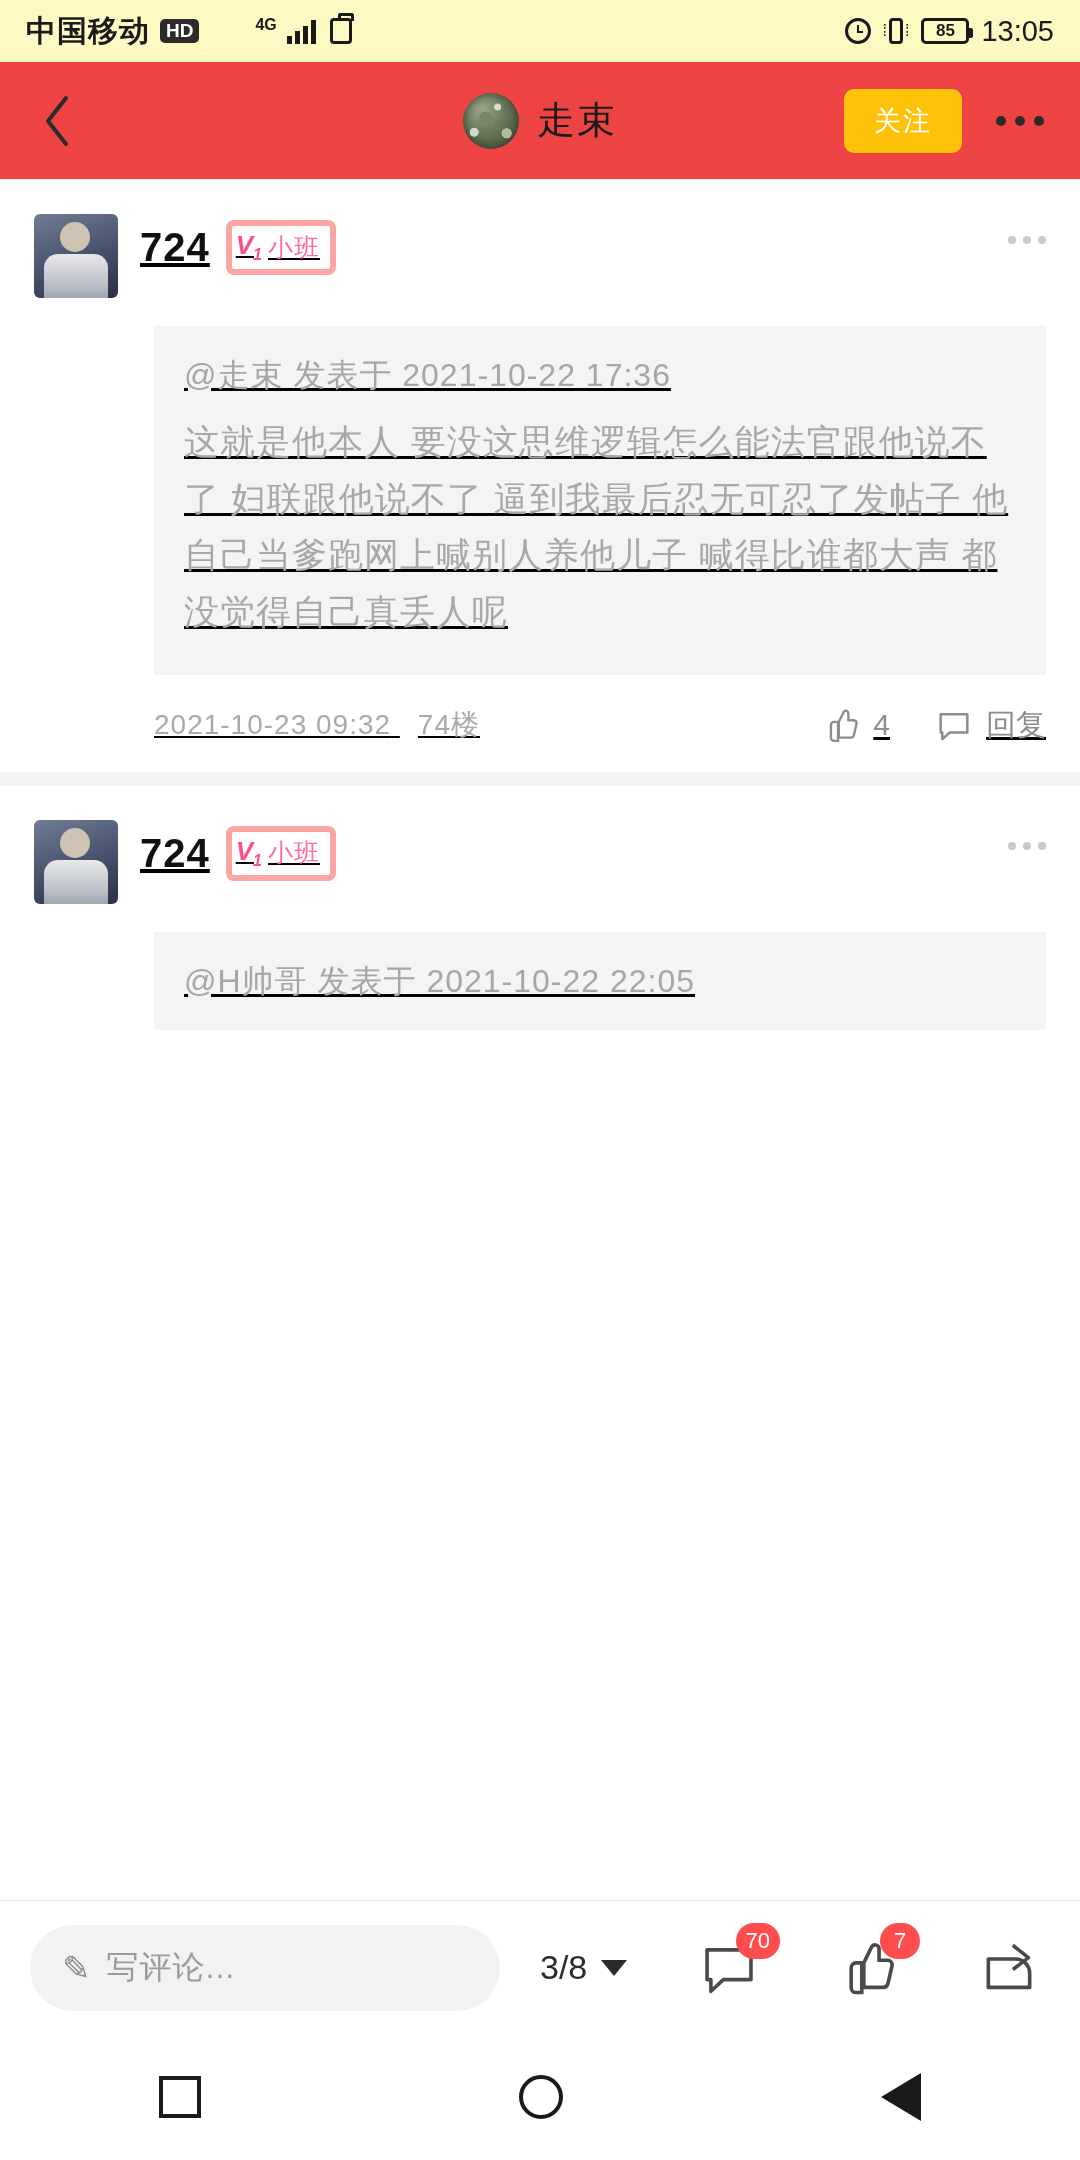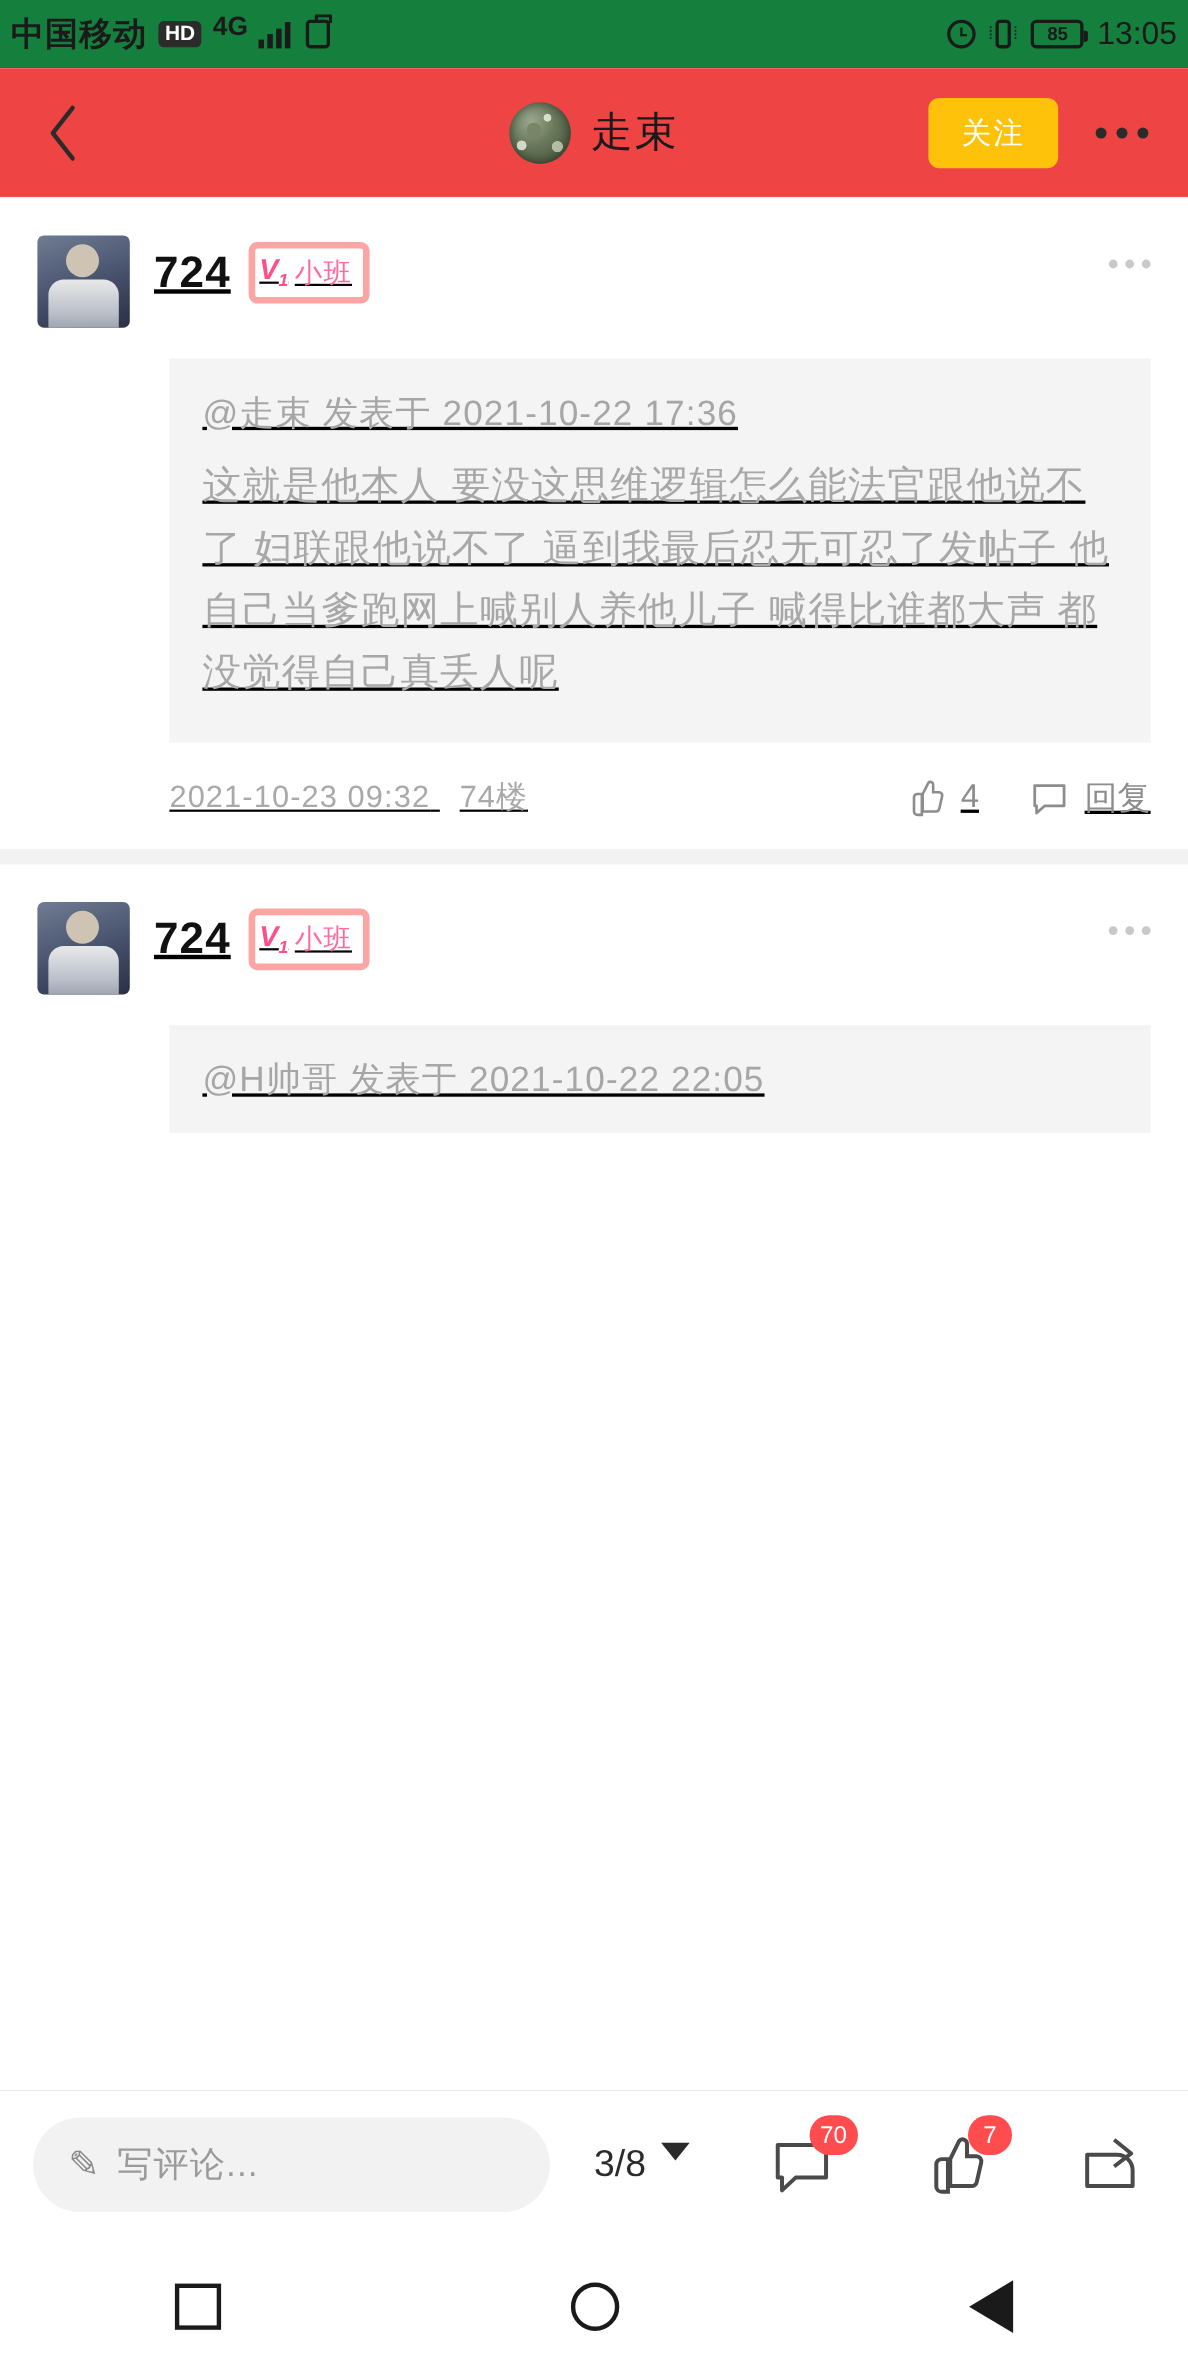--- a/index.html
+++ b/index.html
@@ -10,31 +10,31 @@
     font-family: "Liberation Sans", sans-serif;
     overflow: hidden;
   }
   body { position: relative; }
 
   
   .statusbar {
     height: 62px;
     display: flex;
     align-items: center;
-    padding: 0 10px;
-    background: #15803d;
+    padding: 0 26px;
+    background: #fef9c3;
     color: #1a1a1a;
   }
   .sb-left { display: flex; align-items: center; gap: 10px; }
   .carrier { font-size: 30px; font-weight: bold; letter-spacing: 1px; }
   .hd-badge {
     font-size: 19px; font-weight: bold; color: #fff; background: #2b2b2b;
     border-radius: 5px; padding: 2px 6px; line-height: 1.1;
   }
-  .net4g { font-size: 24px; font-weight: bold; position: relative; top: -6px; }
+  .net4g { font-size: 16px; font-weight: bold; position: relative; top: -6px; margin-left: 46px; }
   .bars { display: flex; align-items: flex-end; gap: 3px; height: 26px; }
   .bars i { display: block; width: 5px; background: #1a1a1a; }
   .bars i:nth-child(1) { height: 8px; }
   .bars i:nth-child(2) { height: 13px; }
   .bars i:nth-child(3) { height: 18px; }
   .bars i:nth-child(4) { height: 24px; }
   .sim-icon {
     width: 22px; height: 26px; border: 3px solid #1a1a1a; border-radius: 4px;
     position: relative; margin-left: 4px;
   }
@@ -202,21 +202,21 @@
   }
   .comment-box {
     flex: none; width: 470px; height: 86px;
     background: #f2f2f2; border-radius: 43px;
     display: flex; align-items: center; gap: 16px;
     padding: 0 32px;
   }
   .comment-box .pen { font-size: 34px; color: #8a8a8a; }
   .comment-box .ph { font-size: 32px; color: #9b9b9b; letter-spacing: 1px; }
   .pager {
-    display: flex; align-items: flex-start; gap: 14px;
+    display: flex; align-items: center; gap: 14px;
     font-size: 34px; color: #2b2b2b; margin-left: 14px;
   }
   .caret {
     width: 0; height: 0; border-left: 13px solid transparent; border-right: 13px solid transparent;
     border-top: 16px solid #2b2b2b;
   }
   .bb-actions { margin-left: auto; display: flex; align-items: center; gap: 78px; padding-right: 10px; }
   .bb-item { position: relative; width: 62px; height: 62px; }
   .bb-item svg { display: block; }
   .badge {

